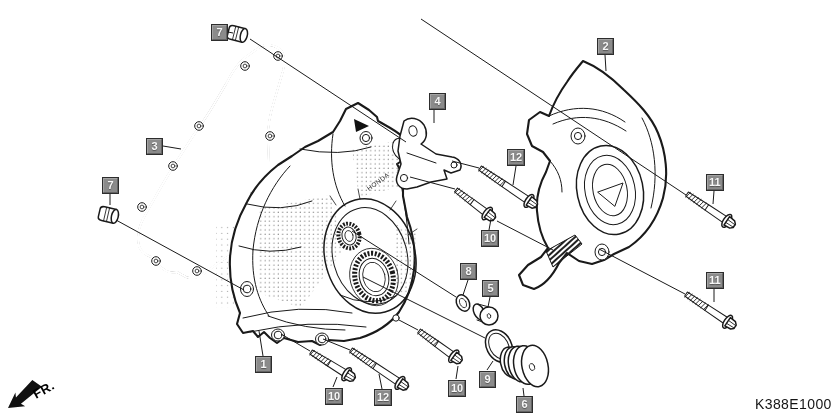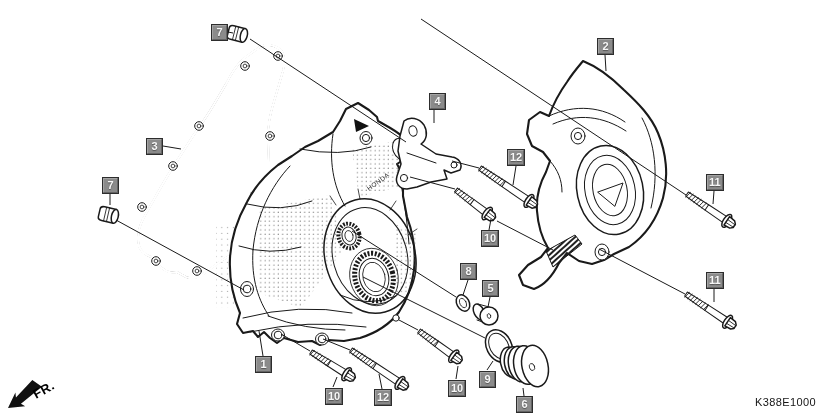--- a/index.html
+++ b/index.html
@@ -11,21 +11,21 @@
   .hair{stroke-width:.8;}
   .thick{stroke-width:2.1;}
   .wfill{fill:#fff;}
   .blk{fill:#111;stroke:none;}
   .plabel{position:absolute;min-width:17px;height:17px;box-sizing:border-box;padding:0 2px;
           background:#8b8b8b;border:1px solid #2d2d2d;color:#f7f7f7;
           font:bold 11px/15px "Liberation Sans",sans-serif;text-align:center;
           display:flex;align-items:center;justify-content:center;z-index:6;
           box-shadow:inset -1px -1px 0 rgba(0,0,0,.28), inset 1px 1px 0 rgba(255,255,255,.22);
           text-shadow:0 1px 1px rgba(0,0,0,.4);cursor:pointer;}
-  .code{position:absolute;left:755px;top:396px;font-size:11px;letter-spacing:.4px;
+  .code{position:absolute;left:755px;top:396px;font-size:14px;letter-spacing:.4px;
         color:#151515;z-index:5;}
 </style>
 </head>
 <body>
 
 <div class="stage">
 
 <svg width="840" height="420" viewBox="0 0 840 420">
   <defs>
     <pattern id="dots" width="4.4" height="4.4" patternUnits="userSpaceOnUse">

